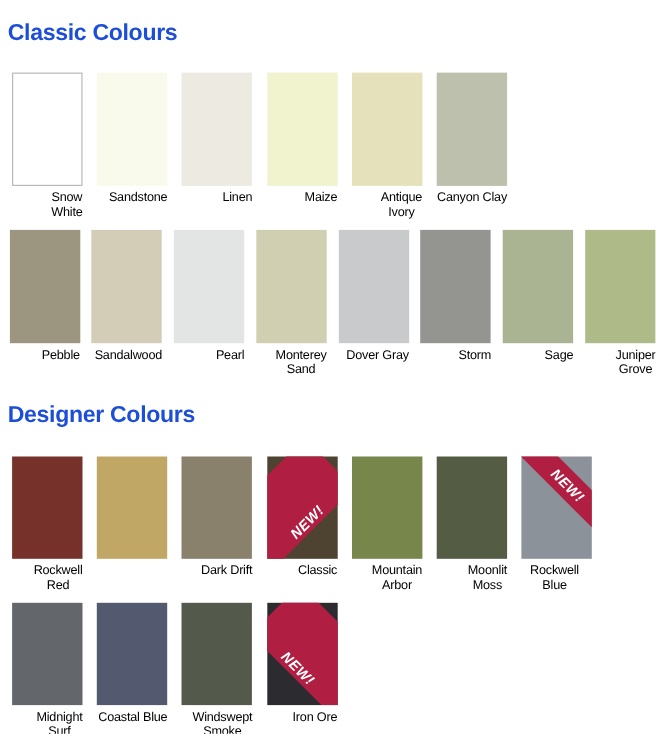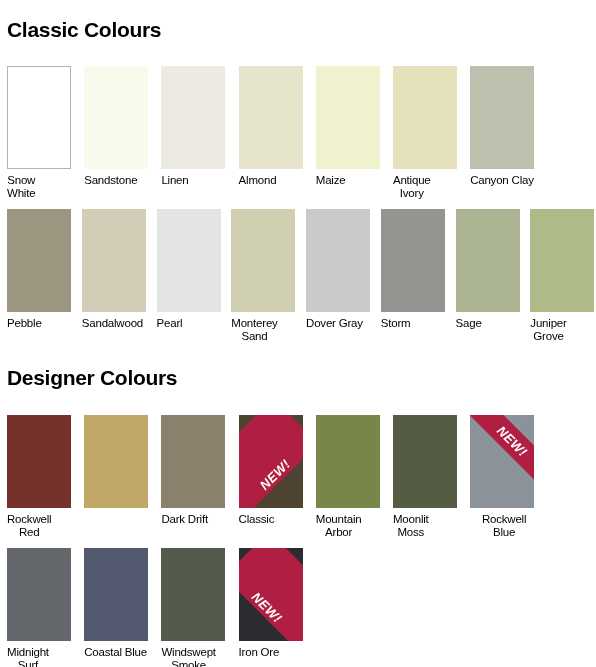--- a/index.html
+++ b/index.html
@@ -19,41 +19,41 @@
     position: relative;
     width: 596px;
     height: 667px;
     box-sizing: border-box;
   }
 
   .section-title {
     font-size: 21px;
     font-weight: bold;
     letter-spacing: -0.3px;
-    color: #000000;
+    color: #1d4ed8;
     padding-left: 7px;
     line-height: 1;
     font-family: "Liberation Sans", "DejaVu Sans", sans-serif;
   }
   .section-title.classic { padding-top: 5px; padding-bottom: 12px; }
   .section-title.designer { padding-top: 10px; padding-bottom: 13px; }
 
   .swatch-row {
     display: flex;
     padding-left: 7px;
     box-sizing: border-box;
   }
   .swatch-row.r1 { margin-bottom: 9px; }
 
   .swatch-cell {
     width: 68px;
     margin-right: 9.2px;
     display: flex;
     flex-direction: column;
-    align-items: flex-start;
+    align-items: flex-end;
   }
   .swatch-cell:last-child { margin-right: 0; }
 
   .swatch-chip {
     width: 64px;
     height: 103px;
     position: relative;
     overflow: hidden;
     box-sizing: border-box;
   }
@@ -138,24 +138,20 @@
       </div>
       <div class="swatch-cell">
         <div class="swatch-chip" style="background: rgb(250, 250, 236);"></div>
         <div class="swatch-label">Sandstone</div>
       </div>
       <div class="swatch-cell">
         <div class="swatch-chip" style="background: rgb(237, 234, 225);"></div>
         <div class="swatch-label">Linen</div>
       </div>
       <div class="swatch-cell">
-        <div class="swatch-chip" style="background: rgb(230, 229, 203);"></div>
-        <div class="swatch-label">Almond</div>
-      </div>
-      <div class="swatch-cell">
         <div class="swatch-chip" style="background: rgb(241, 243, 207);"></div>
         <div class="swatch-label">Maize</div>
       </div>
       <div class="swatch-cell">
         <div class="swatch-chip" style="background: rgb(228, 225, 187);"></div>
         <div class="swatch-label">Antique
 Ivory</div>
       </div>
       <div class="swatch-cell">
         <div class="swatch-chip" style="background: rgb(189, 192, 172);"></div>

